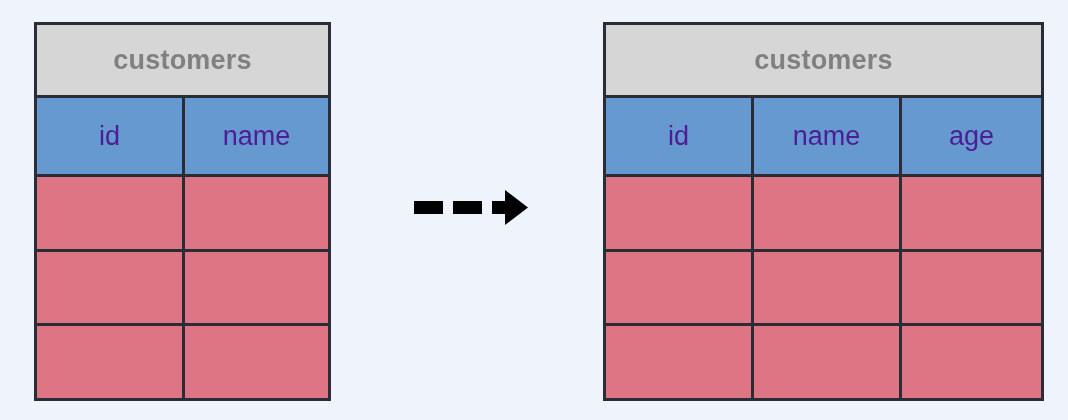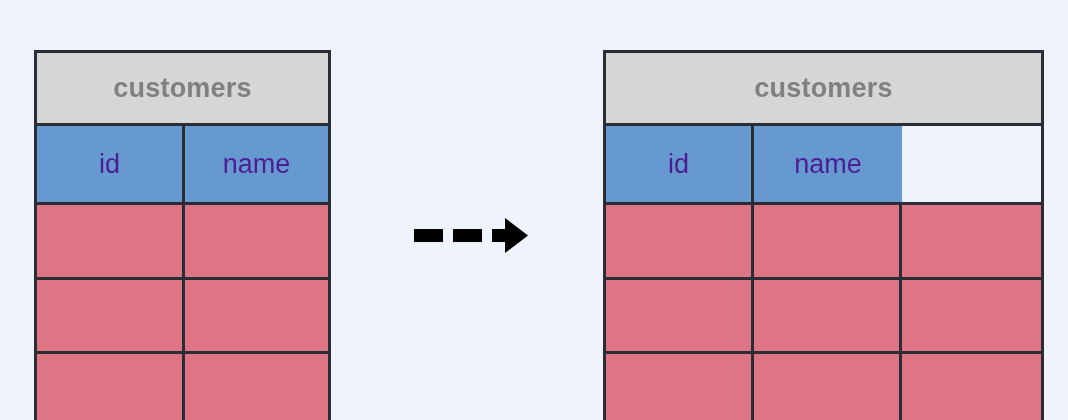--- a/index.html
+++ b/index.html
@@ -11,21 +11,20 @@
     width: 1068px;
     height: 420px;
     background: #eff3fc;
     font-family: "Liberation Sans", sans-serif;
     overflow: hidden;
   }
   #canvas {
     position: relative;
     width: 1068px;
     height: 300px;
-    margin-top: 28px;
   }
 
   
   .entity {
     position: absolute;
     box-sizing: border-box;
     border: 3px solid #2a2d35;
     background: #eff3fc;
     display: flex;
     flex-direction: column;
@@ -127,20 +126,21 @@
     </svg>
   </div>
 
   <div class="entity" id="table-after" style="left:603px; top:22px; width:441px; height:379px;">
 
     <div class="entity-title">customers</div>
 
     <div class="entity-header-row">
       <div class="entity-header-cell" style="flex:0 0 148px;">id</div>
       <div class="entity-header-cell" style="flex:0 0 148px;">name</div>
+      <div class="entity-header-cell" style="flex:1 1 auto;">age</div>
     </div>
 
     <div class="entity-body">
       <div class="entity-row">
         <div class="entity-cell" style="flex:0 0 148px;"></div>
         <div class="entity-cell" style="flex:0 0 148px;"></div>
         <div class="entity-cell" style="flex:1 1 auto;"></div>
       </div>
       <div class="entity-row">
         <div class="entity-cell" style="flex:0 0 148px;"></div>

